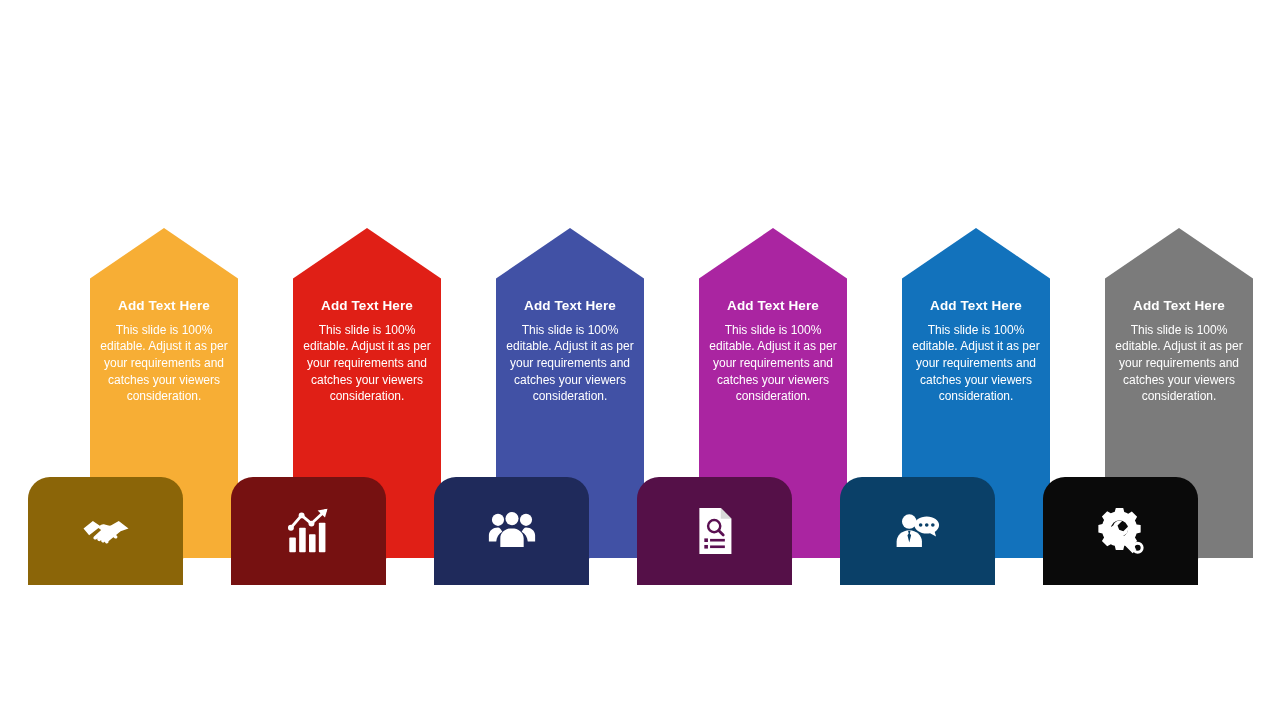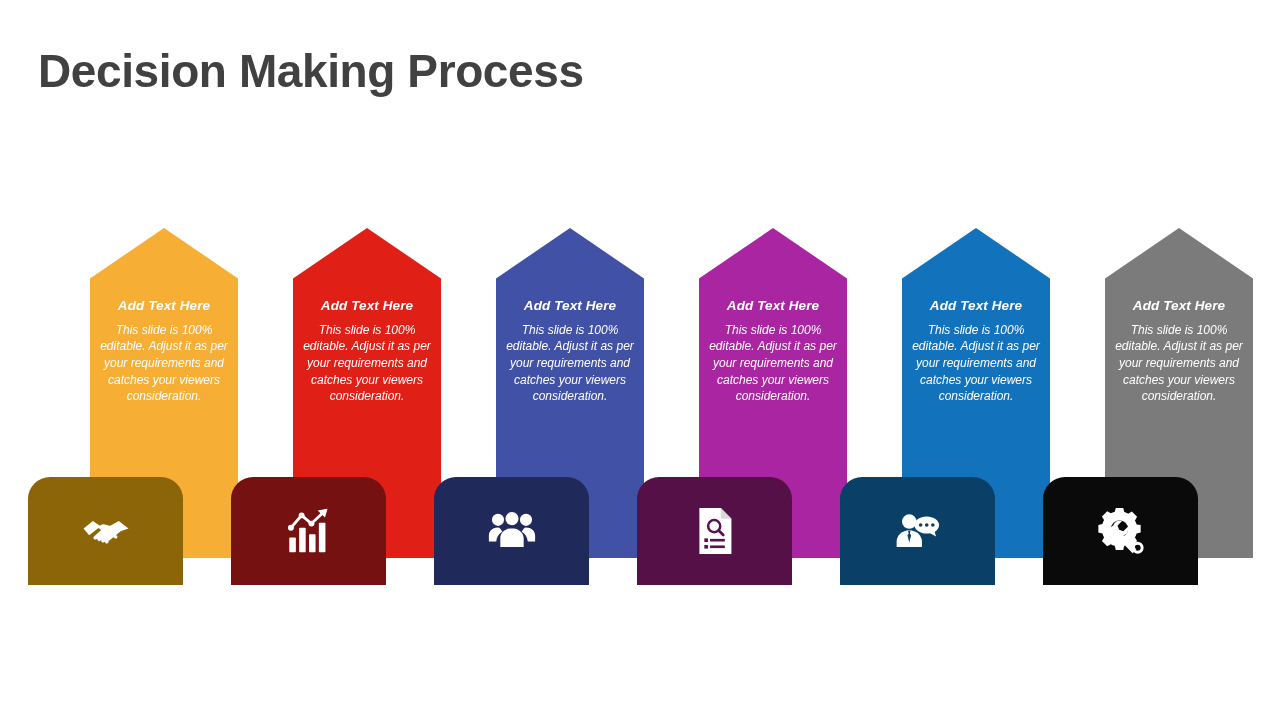--- a/index.html
+++ b/index.html
@@ -44,21 +44,20 @@
     top: 0;
     width: 1280px;
     height: 720px;
   }
 
   .column {
     position: absolute;
     top: 0;
     width: 260px;
     height: 592px;
-    font-style: italic;
   }
 
   
   .arrow {
     position: absolute;
     top: 228px;
     left: 62px;
     width: 148px;
     height: 330px;
     clip-path: polygon(0% 15.3%, 50% 0%, 100% 15.3%, 100% 100%, 0% 100%);
@@ -109,21 +108,20 @@
     font-size: 12px;
     line-height: 1.38;
     font-weight: normal;
   }
 </style>
 </head>
 <body style="background: rgb(255, 255, 255);">
 
 <div id="slide">
 
-  <div id="page-title" style="color: rgb(65, 65, 65);">Decision Making Process</div>
 
   <div id="diagram">
       <div class="column" style="left: 28px;">
         <div class="arrow-shadow" style="background: rgb(222, 148, 18);"></div>
         <div class="arrow" style="background: rgb(247, 174, 53);"></div>
         <div class="arrow-text">
           <div class="arrow-heading">Add Text Here</div>
           <div class="arrow-body">This slide is 100% editable. Adjust it as per your requirements and catches your viewers consideration.</div>
         </div>
         <div class="icon-card" style="background: rgb(139, 101, 8);">

